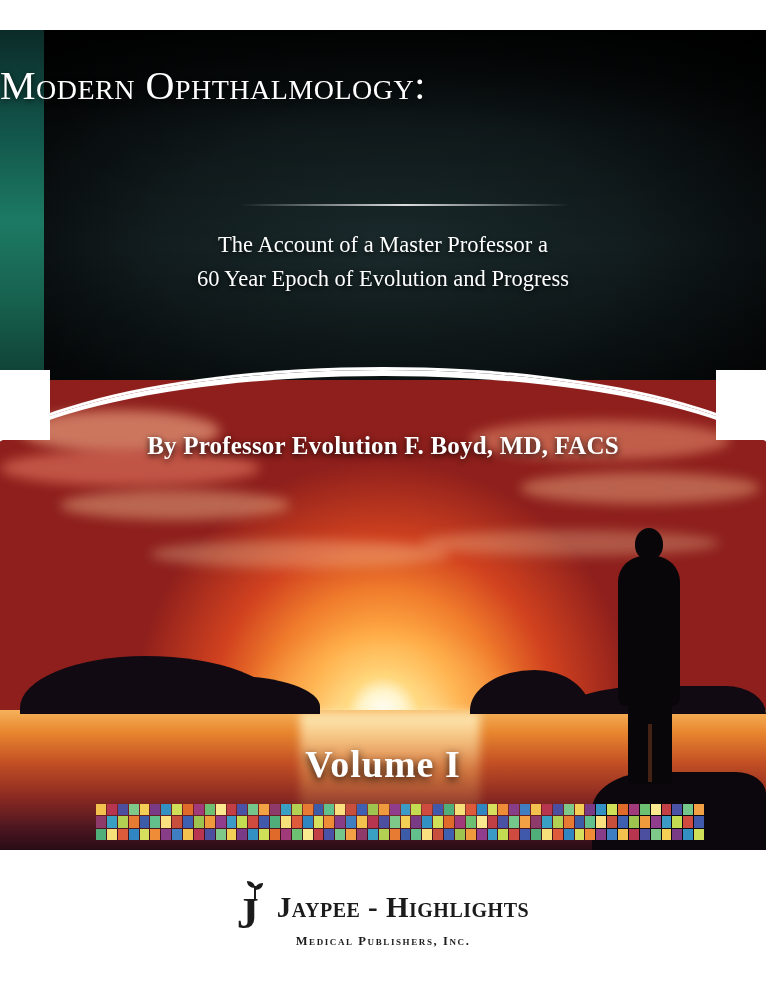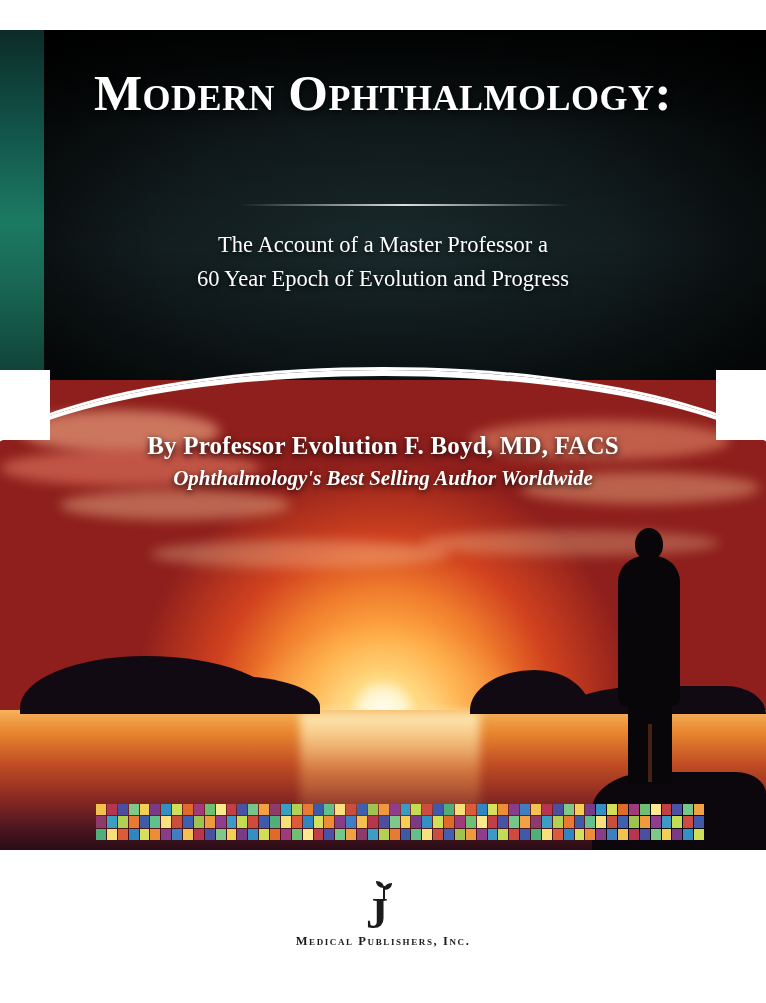--- a/index.html
+++ b/index.html
@@ -37,29 +37,27 @@
     background: linear-gradient(180deg,#0c2b28 0%, #12544a 25%, #1c7a63 48%, #17614f 68%, #0a2b26 100%);
   }
   .teal-right{
     position:absolute; right:0; top:30px; width:16px; height:398px;
     background: linear-gradient(180deg,#0c2b28 0%, #12544a 30%, #1c7a63 52%, #123f35 100%);
   }
 
   .title-main {
     position: absolute;
     left: 0; right: 0; top: 62px;
-    text-align: center;
     color: #ffffff;
-    font-size: 51px;
+    font-size: 40px;
     letter-spacing: 0.5px;
     font-variant: small-caps;
     text-shadow: 0 2px 6px rgba(0,0,0,0.8);
     z-index: 3;
     line-height: 1.22;
-    font-weight: bold;
   }
   .title-main .ln2 { display:block; }
 
   .title-rule {
     position:absolute;
     left: 240px; top: 204px; width: 330px; height: 2px;
     background: linear-gradient(90deg, rgba(255,255,255,0) 0%, rgba(255,255,255,0.85) 50%, rgba(255,255,255,0) 100%);
     z-index:3;
   }
 
@@ -282,23 +280,23 @@
       <div class="fig-leg-split"></div>
     </div>
   </div>
 
   <div class="arc-mask-left"></div>
   <div class="arc-mask-right"></div>
   <div class="arc-frame"></div>
 
   <div class="byline">
     <div class="author">By Professor Evolution F. Boyd, MD, FACS</div>
-    <div class="tagline">Ophthalmology's Best Selling Author Worldwide</div>
   </div>
 
+  <div class="volume">Volume I</div>
 
   <div class="mosaic" id="mosaic">
       <i style="background: rgb(242, 193, 78);"></i>
       <i style="background: rgb(184, 53, 79);"></i>
       <i style="background: rgb(76, 79, 160);"></i>
       <i style="background: rgb(126, 201, 138);"></i>
       <i style="background: rgb(244, 207, 85);"></i>
       <i style="background: rgb(122, 59, 134);"></i>
       <i style="background: rgb(51, 144, 194);"></i>
       <i style="background: rgb(207, 224, 88);"></i>
@@ -467,17 +465,18 @@
   <div class="footer">
     <div class="logo-row">
       <div class="logo-mark">
         <svg class="logo-plant" viewBox="0 0 24 22">
           <path d="M12 21 L12 8" stroke="#1b1b1b" stroke-width="2" fill="none"></path>
           <path d="M12 10 C7 10 4 7 4 3 C9 3 12 6 12 10 Z" fill="#1b1b1b"></path>
           <path d="M12 12 C17 12 20 9 20 5 C15 5 12 8 12 12 Z" fill="#1b1b1b"></path>
         </svg>
         <span class="logo-j">J</span>
       </div>
+      <div class="logo-text">Jaypee - Highlights</div>
     </div>
     <div class="logo-sub">Medical Publishers, Inc.</div>
   </div>
 
 </div>
 
 </body></html>

